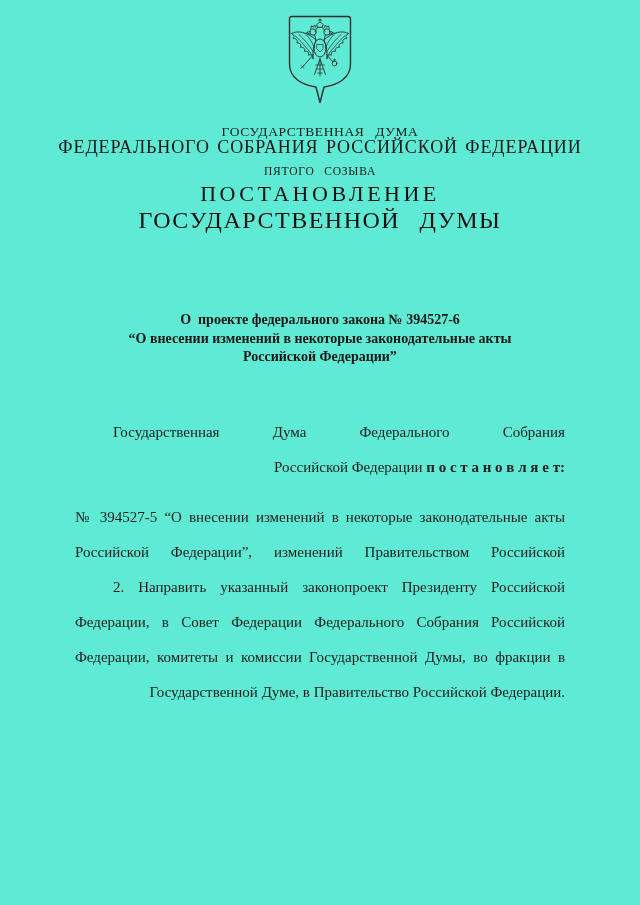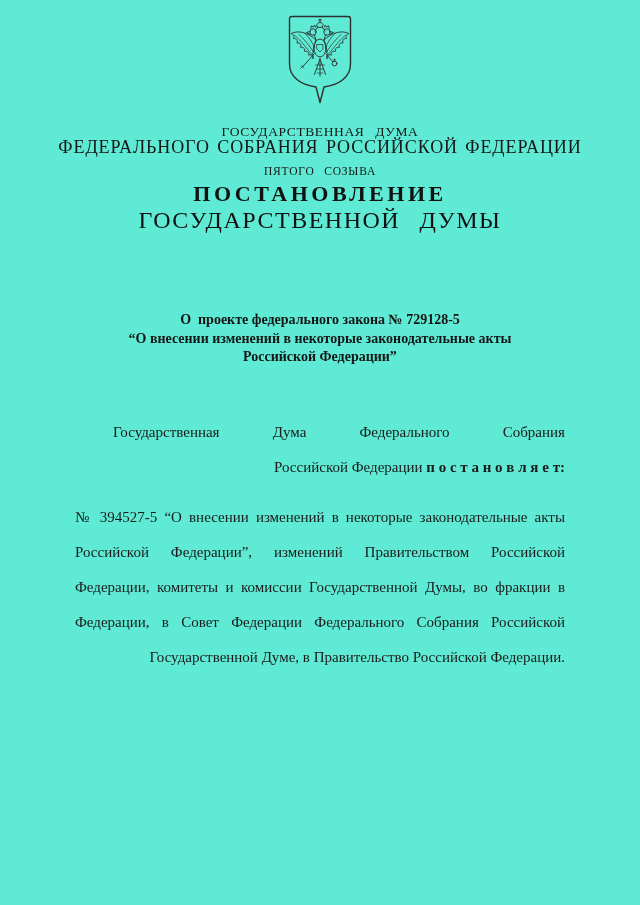--- a/index.html
+++ b/index.html
@@ -63,21 +63,21 @@
   .doc-title {
     position: absolute;
     left: 0;
     top: 180px;
     width: 100%;
     text-align: center;
     color: #111111;
   }
   .title-main {
     font-size: 22px;
-    font-weight: bold;
+    font-weight: normal;
     line-height: 27px;
     letter-spacing: 3.5px;
   }
   .title-sub {
     font-size: 24px;
     line-height: 26px;
     letter-spacing: 1.5px;
     word-spacing: 12px;
   }
 
@@ -183,34 +183,35 @@
     <div class="org-line2">ФЕДЕРАЛЬНОГО СОБРАНИЯ РОССИЙСКОЙ ФЕДЕРАЦИИ</div>
     <div class="org-line3">ПЯТОГО СОЗЫВА</div>
   </div>
 
   <div class="doc-title">
     <div class="title-main">ПОСТАНОВЛЕНИЕ</div>
     <div class="title-sub">ГОСУДАРСТВЕННОЙ  ДУМЫ</div>
   </div>
 
   <div class="subject">
-    <div class="subject-line">О  проекте федерального закона № 729128-5</div>
+    <div class="subject-line">О  проекте федерального закона № 394527-6</div>
     <div class="subject-line">“О внесении изменений в некоторые законодательные акты</div>
     <div class="subject-line">Российской Федерации”</div>
   </div>
 
   <div class="doc-body">
       <div class="para">
         <div class="line first"><span>Государственная Дума Федерального Собрания</span></div>
         <div class="line last"><span>Российской Федерации </span><span class="b">п о с т а н о в л я е т:</span></div>
       </div>
       <div class="para">
         <div class="line"><span>№ 394527-5 “О внесении изменений в некоторые законодательные акты</span></div>
         <div class="line"><span>Российской Федерации”, изменений Правительством Российской</span></div>
       </div>
       <div class="para">
+        <div class="line first"><span>2. Направить указанный законопроект Президенту Российской</span></div>
+        <div class="line"><span>Федерации, в Совет Федерации Федерального Собрания Российской</span></div>
         <div class="line"><span>Федерации, комитеты и комиссии Государственной Думы, во фракции в</span></div>
-        <div class="line"><span>Федерации, в Совет Федерации Федерального Собрания Российской</span></div>
         <div class="line last"><span>Государственной Думе, в Правительство Российской Федерации.</span></div>
       </div>
     </div>
 
 </div>
 
 </body></html>

